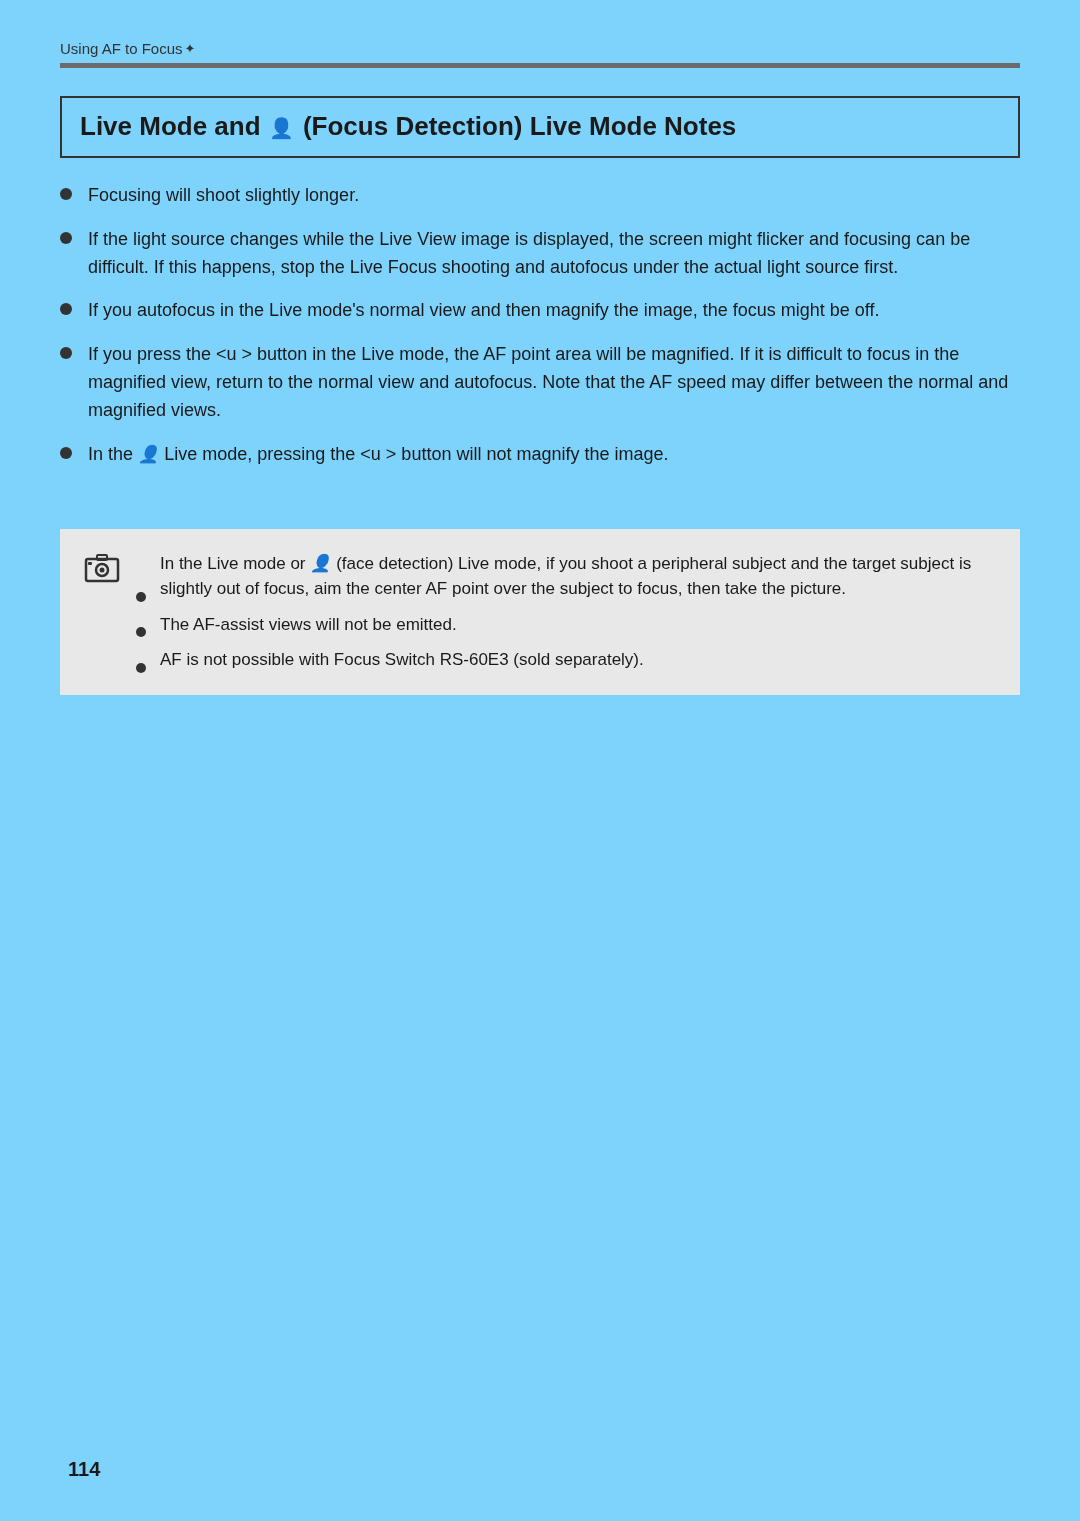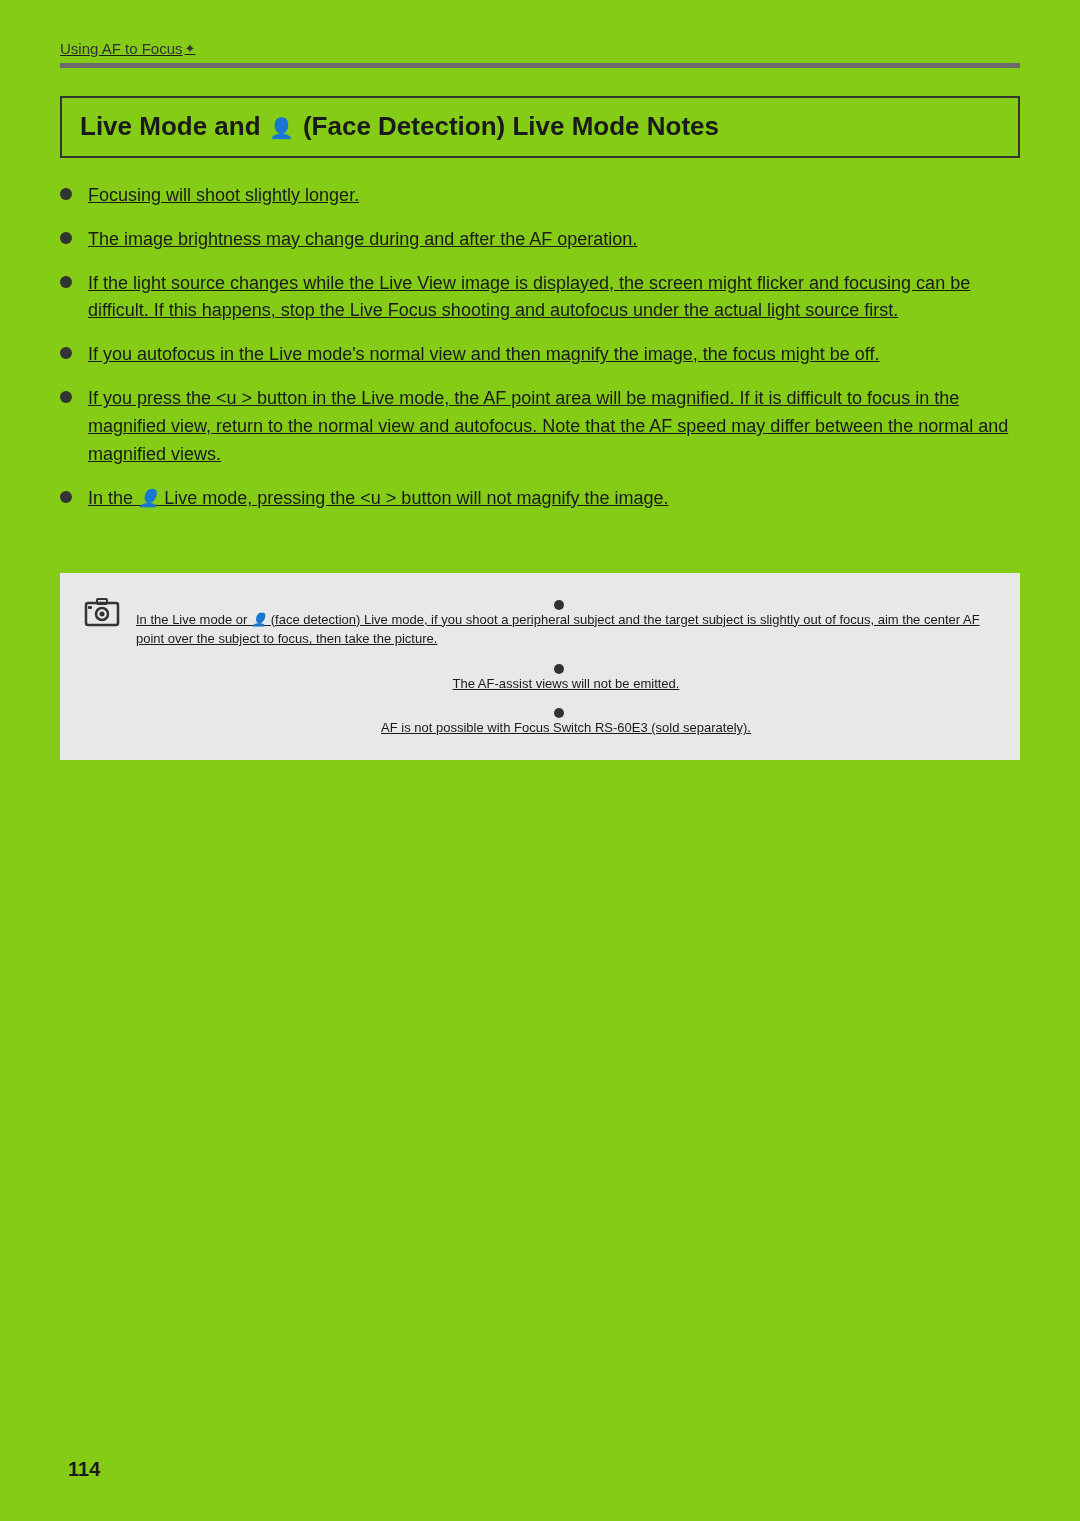--- a/index.html
+++ b/index.html
@@ -13,24 +13,23 @@
       font-family: Arial, Helvetica, sans-serif;
       width: 1080px;
       min-height: 1521px;
       position: relative;
       color: #1a1a1a;
     }
 
     .page-container {
       width: 1080px;
       min-height: 1521px;
-      background: #84cc16;
+      background: #7dd3fc;
       padding: 40px 60px 60px 60px;
       position: relative;
-      text-decoration: underline;
     }
 
     .breadcrumb-area {
       display: flex;
       align-items: center;
       margin-bottom: 6px;
     }
 
     .breadcrumb-text {
       font-size: 15px;
@@ -123,26 +122,25 @@
     }
 
     .note-bullet-list {
       list-style: none;
       padding: 0;
       margin: 0;
     }
 
     .note-bullet-list li {
       display: flex;
-      align-items: center;
+      align-items: flex-end;
       margin-bottom: 10px;
-      font-size: 13px;
+      font-size: 17px;
       line-height: 1.5;
       color: #1a1a1a;
-      flex-direction: column;
     }
 
     .note-bullet-list li:last-child {
       margin-bottom: 0;
     }
 
     .note-bullet-dot {
       display: inline-block;
       width: 10px;
       height: 10px;
@@ -179,39 +177,35 @@
     <span class="breadcrumb-text">Using AF to Focus</span>
       <span class="breadcrumb-star">✦</span>
   </div>
 
   
   <div class="top-divider"></div>
 
   
   <div class="section-title-box">
     <span class="section-title">
-      <span>Live Mode and </span><span class="face-detection-icon" style="font-size:20px; font-weight:bold; letter-spacing:-1px;">👤</span><span> (Face Detection) Live Mode Notes</span>
+      <span>Live Mode and </span><span class="face-detection-icon" style="font-size:20px; font-weight:bold; letter-spacing:-1px;">👤</span><span> (Focus Detection) Live Mode Notes</span>
     </span>
   </div>
 
   
   <div class="subsection">
 
     <ul class="bullet-list">
 
       <li>
         <span class="bullet-dot"></span>
         <span class="bullet-text">Focusing will shoot slightly longer.</span>
       </li>
 
 
-      <li>
-        <span class="bullet-dot"></span>
-        <span class="bullet-text">The image brightness may change during and after the AF operation.</span>
-      </li>
 
       <li>
         <span class="bullet-dot"></span>
         <span class="bullet-text">If the light source changes while the Live View image is displayed, the screen might flicker and focusing can be difficult. If this happens, stop the Live Focus shooting and autofocus under the actual light source first.</span>
       </li>
 
       <li>
         <span class="bullet-dot"></span>
         <span class="bullet-text">If you autofocus in the Live mode's normal view and then magnify the image, the focus might be off.</span>
       </li>

